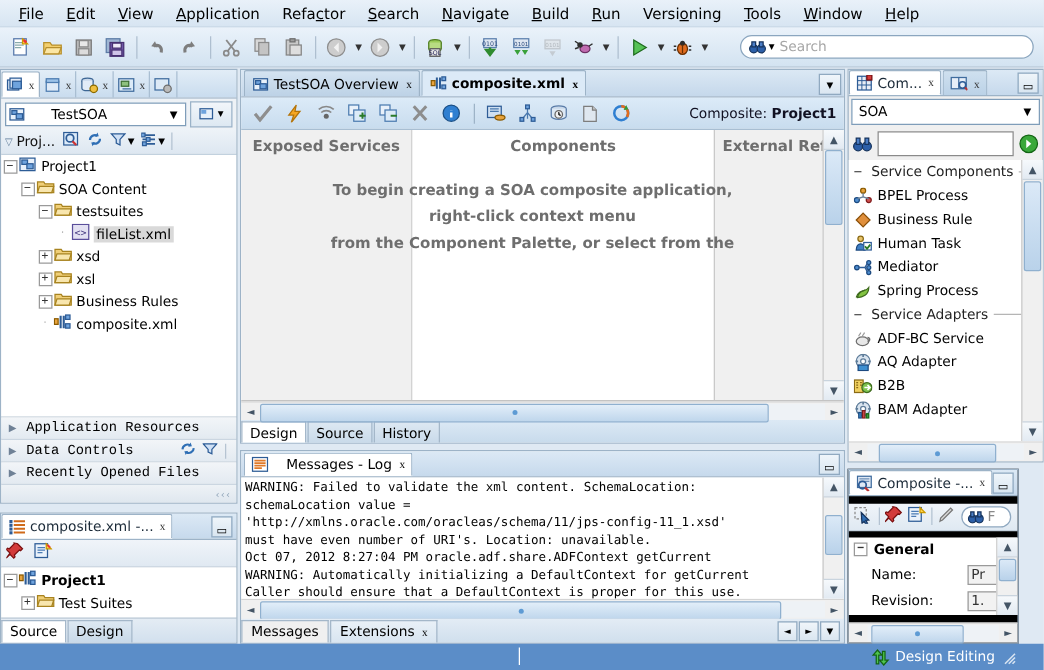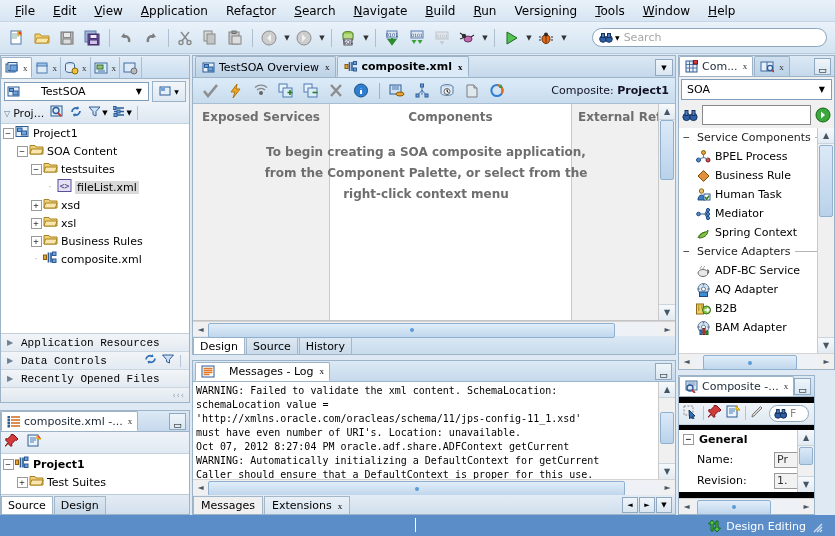--- a/index.html
+++ b/index.html
@@ -183,40 +183,40 @@
   .palcombo{height:21px;margin:2px;background:#fff;border:1px solid #7f9db9;display:flex;align-items:center;
             padding:0 2px;box-sizing:border-box;}
   .palcombo .t{flex:1;font-size:11px;margin-left:3px;}
   .palsearch{height:26px;display:flex;align-items:center;padding:0 3px;box-sizing:border-box;}
   .palsearch .fld{flex:1;height:18px;background:#fff;border:1px solid #8a8a8a;margin:0 4px;}
   .pallist{background:#fff;position:relative;height:auto;overflow:hidden;}
   .palgrp{height:19px;display:flex;align-items:center;font-size:11px;color:#222;padding-left:4px;box-sizing:border-box;}
   .palgrp .m{width:10px;color:#444;font-family:"DejaVu Sans Mono",monospace;}
   .palgrp .gt{margin-left:4px;}
   .palgrp .rule{flex:1;height:1px;background:#b5b5b5;margin:0 4px;}
-  .palitem{height:19px;display:flex;align-items:center;font-size:11px;padding-left:16px;box-sizing:border-box;}
+  .palitem{height:19px;display:flex;align-items:center;font-size:11px;padding-left:3px;box-sizing:border-box;}
   .palitem .pi{width:16px;height:16px;margin-right:4px;display:flex;align-items:center;justify-content:center;}
 
   
   #prop-panel{left:678px;top:375px;width:137px;height:140px;background:#000000;justify-content:space-between;}
   .ptoolbar{height:22px;background:linear-gradient(#f0f4f9,#dfe9f2);display:flex;align-items:center;
             padding-left:4px;box-sizing:border-box;border-bottom:1px solid #c4d1de;overflow:hidden;}
   .pfind{height:17px;border:1px solid #8fa8c0;border-radius:9px;background:#fff;display:flex;align-items:center;
          padding:0 4px;box-sizing:border-box;margin-left:4px;width:40px;overflow:hidden;}
   .pbody{background:#fff;height:62px;position:relative;overflow:hidden;}
   .prow{height:21px;display:flex;align-items:center;font-size:11px;padding-left:18px;box-sizing:border-box;}
   .prow .lb{color:#000;}
   .pfield{position:absolute;right:14px;width:26px;height:16px;background:#f2f2f2;border:1px solid #9a9a9a;
           font-size:11px;color:#333;padding-left:2px;box-sizing:border-box;overflow:hidden;}
   .pgrp{height:19px;display:flex;align-items:center;font-size:11px;font-weight:bold;padding-left:4px;box-sizing:border-box;}
 
   
   .statusbar{position:absolute;left:0;bottom:0;width:835px;height:21px;background:#5b8dc8;
              display:flex;align-items:center;box-sizing:border-box;}
-  .statusbar .right{margin-left:auto;display:flex;align-items:flex-end;padding-right:12px;color:#fff;font-size:11px;}
+  .statusbar .right{margin-left:auto;display:flex;align-items:center;padding-right:22px;color:#fff;font-size:11px;}
   .caretmark{position:absolute;left:415px;top:3px;width:1px;height:14px;background:#fff;}
   .grip{width:12px;height:12px;margin-left:5px;opacity:.75;}
 </style>
 </head>
 <body>
 
 <div class="app">
 
   <div class="menubar" id="menubar">
       <div class="menuitem"><span class="u">F</span>ile</div>
@@ -783,22 +783,22 @@
         <div class="lane-hdr">Exposed Services</div>
       </div>
       <div class="lane mid">
         <div class="lane-hdr">Components</div>
       </div>
       <div class="lane right">
         <div class="lane-hdr" style="justify-content:flex-start;padding-left:6px;">External Ref</div>
       </div>
       <div class="hint" id="canvas-hint">
           <div>To begin creating a SOA composite application,</div>
+          <div>right-click context menu</div>
           <div>from the Component Palette, or select from the</div>
-          <div>right-click context menu</div>
         </div>
       <div class="vscroll">
         <div class="vsb-arrow">▲</div>
         <div class="vsb-thumb"></div>
         <div class="vsb-arrow bot">▼</div>
       </div>
     </div>
 
     <div class="hscroll">
       <div class="hsb-arrow">◄</div>
@@ -958,21 +958,21 @@
           </span>
           <span>Mediator</span>
         </div>
         <div class="palitem">
           <span class="pi">
             <svg width="15" height="14">
               <path d="M3 12c4 0 9-2 9-8-2 3-5 2-7 4-1.4 1.4-2 3-2 4z" fill="#82c341" stroke="#3f6b1e"></path>
               <path d="M2 12c1-4 4-5 7-6" stroke="#3f6b1e" fill="none"></path>
             </svg>
           </span>
-          <span>Spring Context</span>
+          <span>Spring Process</span>
         </div>
         <div class="palgrp">
           <span class="m">−</span>
           <span class="gt">Service Adapters</span>
           <span class="rule"></span>
         </div>
         <div class="palitem">
           <span class="pi">
             <svg width="15" height="14">
               <ellipse cx="7" cy="9" rx="5" ry="3.5" fill="#e8e8e8" stroke="#6e6e6e"></ellipse>

